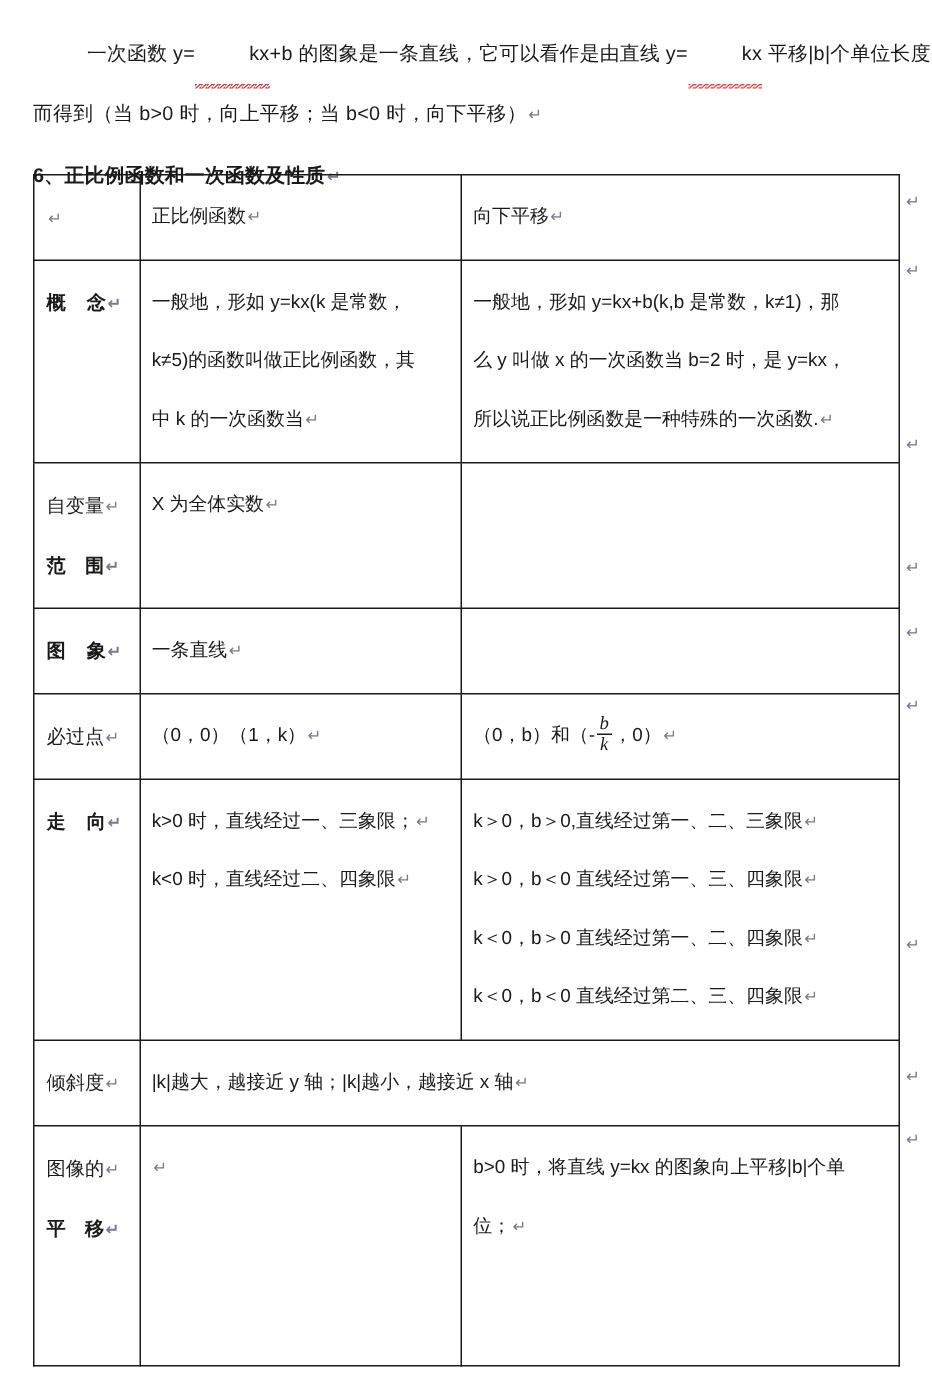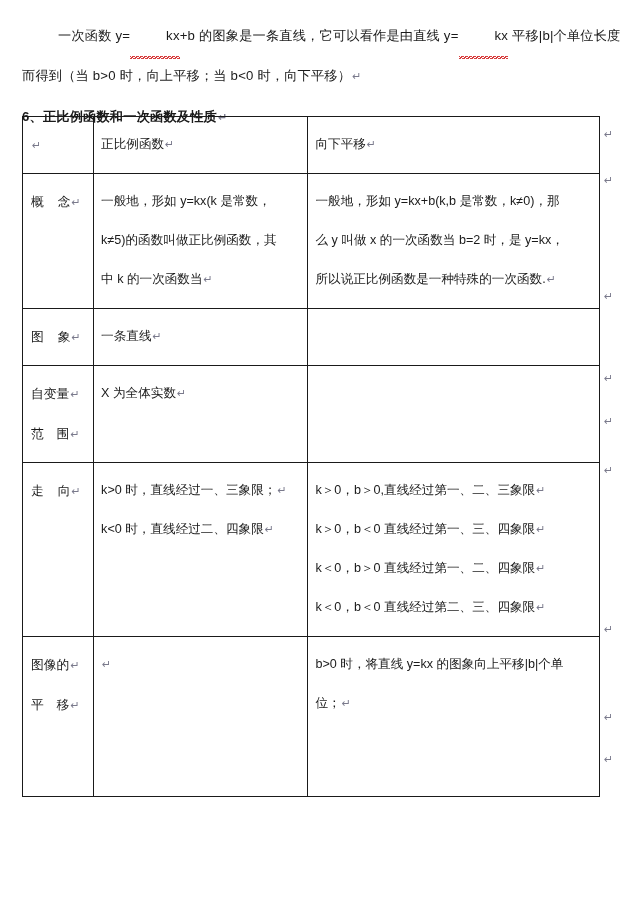--- a/index.html
+++ b/index.html
@@ -94,21 +94,21 @@
   .col-a     { width: 214px; }
   .col-b     { width: 291px; }
 
   
   .lbl {
     padding: 8px 6px 8px 8px;
     font-size: 12.8px;
     line-height: 39px;
     white-space: nowrap;
   }
-  .spread2 { letter-spacing: 0; }
+  .spread2 { letter-spacing: 0; font-weight: bold; }
   .spread2 .g { display: inline-block; }
   .gap { display: inline-block; width: 14px; }
 
   .line { white-space: nowrap; }
 
   
   .outside-marks {
     position: absolute;
     left: 604px;
     top: 116px;
@@ -182,54 +182,65 @@
         </td>
         <td>
           <div class="cell">
             <div class="line">一般地，形如 y=kx(k 是常数，</div>
             <div class="line">k≠5)的函数叫做正比例函数，其</div>
             <div class="line"><span>中 k 的一次函数当</span><span class="pil">↵</span></div>
           </div>
         </td>
         <td>
           <div class="cell">
-            <div class="line">一般地，形如 y=kx+b(k,b 是常数，k≠0)，那</div>
+            <div class="line">一般地，形如 y=kx+b(k,b 是常数，k≠1)，那</div>
             <div class="line">么 y 叫做 x 的一次函数当 b=2 时，是 y=kx，</div>
             <div class="line"><span>所以说正比例函数是一种特殊的一次函数.</span><span class="pil">↵</span></div>
           </div>
-        </td>
-      </tr>
-
-      <tr style="height:43px">
-        <td>
-          <div class="lbl spread2"><span class="g">图</span><span class="gap"></span><span class="g">象</span><span class="pil">↵</span></div>
-        </td>
-        <td>
-          <div class="cell"><span class="line">一条直线</span><span class="pil">↵</span></div>
-        </td>
-        <td>
-          <div class="cell">&nbsp;</div>
         </td>
       </tr>
 
       <tr style="height:83px">
         <td>
           <div class="lbl">
             <div class="line"><span>自变量</span><span class="pil">↵</span></div>
             <div class="line spread2"><span class="g">范　围</span><span class="pil">↵</span></div>
           </div>
         </td>
         <td>
           <div class="cell"><span class="line">X 为全体实数</span><span class="pil">↵</span></div>
         </td>
         <td>
           <div class="cell">&nbsp;</div>
         </td>
       </tr>
 
+      <tr style="height:43px">
+        <td>
+          <div class="lbl spread2"><span class="g">图</span><span class="gap"></span><span class="g">象</span><span class="pil">↵</span></div>
+        </td>
+        <td>
+          <div class="cell"><span class="line">一条直线</span><span class="pil">↵</span></div>
+        </td>
+        <td>
+          <div class="cell">&nbsp;</div>
+        </td>
+      </tr>
+
+      <tr style="height:49px">
+        <td>
+          <div class="lbl"><span>必过点</span><span class="pil">↵</span></div>
+        </td>
+        <td>
+          <div class="cell"><span class="line">（0，0）（1，k）</span><span class="pil">↵</span></div>
+        </td>
+        <td>
+          <div class="cell"><span class="line"><span>（0，b）和（-</span><span class="frac"><span class="num">b</span><span class="den">k</span></span><span>，0）</span></span><span class="pil">↵</span></div>
+        </td>
+      </tr>
 
       <tr style="height:159px">
         <td>
           <div class="lbl spread2"><span class="g">走</span><span class="gap"></span><span class="g">向</span><span class="pil">↵</span></div>
         </td>
         <td>
           <div class="cell">
             <div class="line"><span>k&gt;0 时，直线经过一、三象限；</span><span class="pil">↵</span></div>
             <div class="line"><span>k&lt;0 时，直线经过二、四象限</span><span class="pil">↵</span></div>
           </div>
@@ -238,20 +249,28 @@
           <div class="cell">
             <div class="line"><span>k＞0，b＞0,直线经过第一、二、三象限</span><span class="pil">↵</span></div>
             <div class="line"><span>k＞0，b＜0 直线经过第一、三、四象限</span><span class="pil">↵</span></div>
             <div class="line"><span>k＜0，b＞0 直线经过第一、二、四象限</span><span class="pil">↵</span></div>
             <div class="line"><span>k＜0，b＜0 直线经过第二、三、四象限</span><span class="pil">↵</span></div>
           </div>
         </td>
       </tr>
 
 
+      <tr style="height:43px">
+        <td>
+          <div class="lbl"><span>倾斜度</span><span class="pil">↵</span></div>
+        </td>
+        <td colspan="2">
+          <div class="cell"><span class="line">|k|越大，越接近 y 轴；|k|越小，越接近 x 轴</span><span class="pil">↵</span></div>
+        </td>
+      </tr>
 
       <tr style="height:160px">
         <td>
           <div class="lbl">
             <div class="line"><span>图像的</span><span class="pil">↵</span></div>
             <div class="line spread2"><span class="g">平　移</span><span class="pil">↵</span></div>
           </div>
         </td>
         <td>
           <div class="cell"><span class="pil">↵</span></div>

